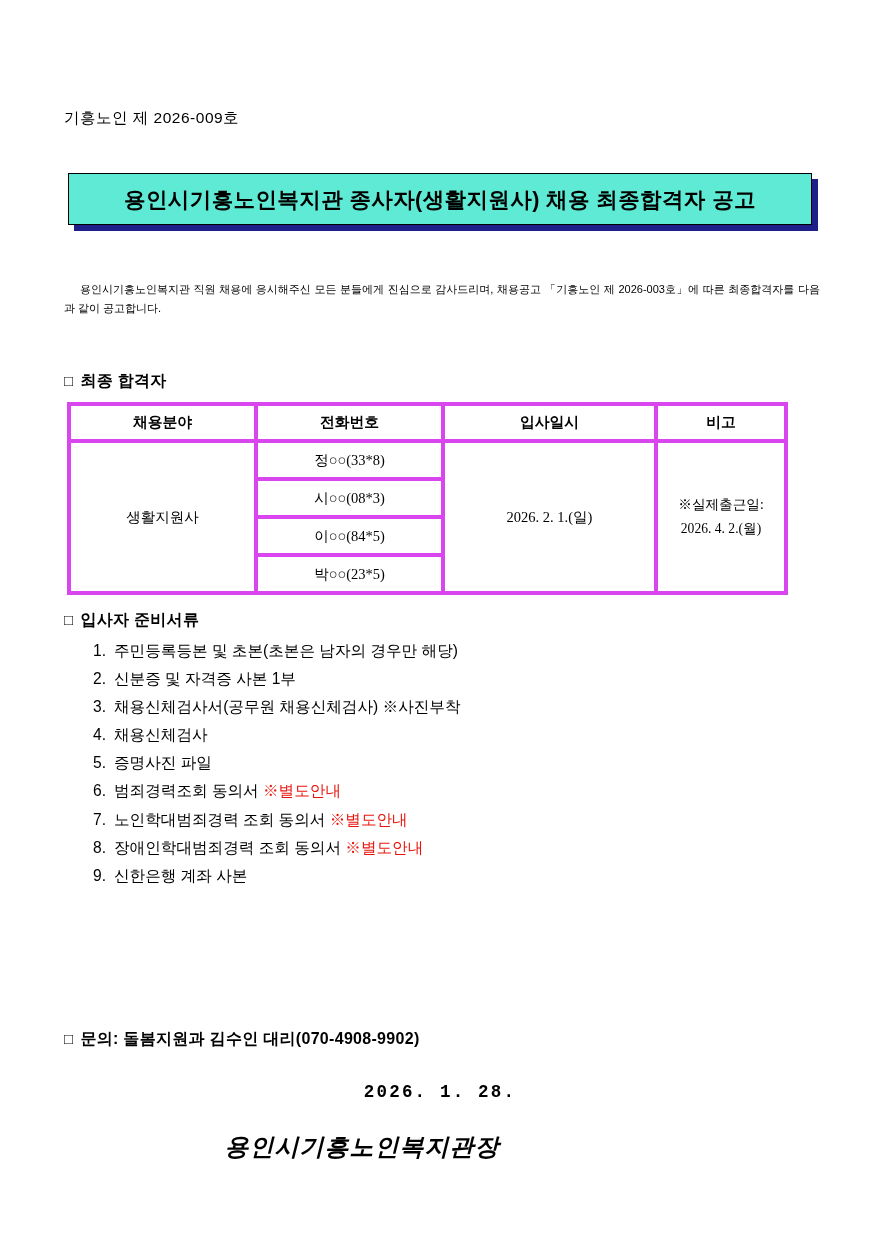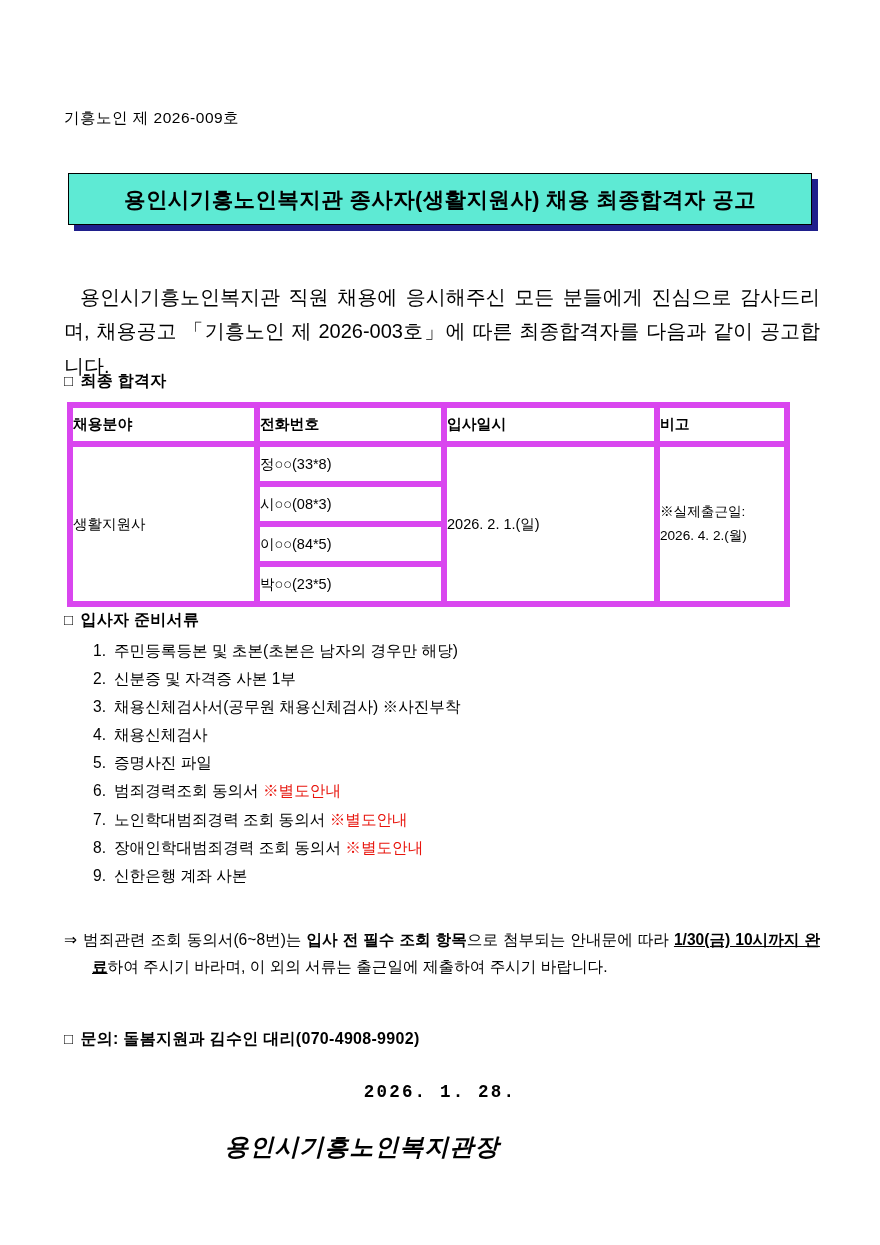--- a/index.html
+++ b/index.html
@@ -60,21 +60,21 @@
     font-size: 21.5px;
     font-weight: bold;
     letter-spacing: 0.4px;
     white-space: nowrap;
   }
   .intro {
     position: absolute;
     top: 280px;
     left: 64px;
     width: 756px;
-    font-size: 20px;
+    font-size: 11px;
     line-height: 1.72;
     text-align: justify;
   }
   .intro .indent { padding-left: 16px; }
 
   .sec-head {
     font-size: 16px;
     font-weight: bold;
     letter-spacing: 0.3px;
   }
@@ -91,25 +91,26 @@
 
   table.result {
     position: absolute;
     top: 402px;
     left: 67px;
     width: 717px;
     border-collapse: collapse;
     table-layout: fixed;
   }
   table.result td, table.result th {
-    border: 6px solid #d946ef;
-    text-align: left;
+    border: 4px solid #d946ef;
+    text-align: center;
     vertical-align: middle;
     font-size: 14.5px;
     padding: 0;
+    font-family: Liberation Serif, serif;
   }
   table.result th {
     height: 33px;
     font-weight: bold;
     font-size: 14.8px;
   }
   table.result td.name-cell { height: 34px; }
   table.result td.field-cell { font-size: 14.5px; }
   table.result td.date-cell { font-size: 14.5px; }
   table.result td.note-cell {
@@ -287,25 +288,20 @@
     <div class="li">
       <span class="num">8.</span>
       <span class="txt"><span>장애인학대범죄경력 조회 동의서 </span><span class="red">※별도안내</span></span>
     </div>
     <div class="li">
       <span class="num">9.</span>
       <span class="txt">신한은행 계좌 사본</span>
     </div>
   </div>
 
-  <div class="arrow-item">
-    <div class="arrow-body">
-      <span class="arrow">⇒</span><span>범죄관련 조회 동의서(6~8번)는 </span><span class="bold">입사 전 필수 조회 항목</span><span>으로 첨부되는 안내문에 따라 </span><span class="uline">1/30(금) 10시까지 완료</span><span>하여 주시기 바라며, 이 외의 서류는 출근일에 제출하여 주시기 바랍니다.</span>
-    </div>
-  </div>
 
   <div class="sec-head" id="sec-contact">
     <span class="box-mark">□</span><span>문의: 돌봄지원과 김수인 대리(070-4908-9902)</span>
   </div>
 
   <div class="date-line">2026. 1. 28.</div>
 
   <div class="org-line">용인시기흥노인복지관장</div>
 
 </div>

